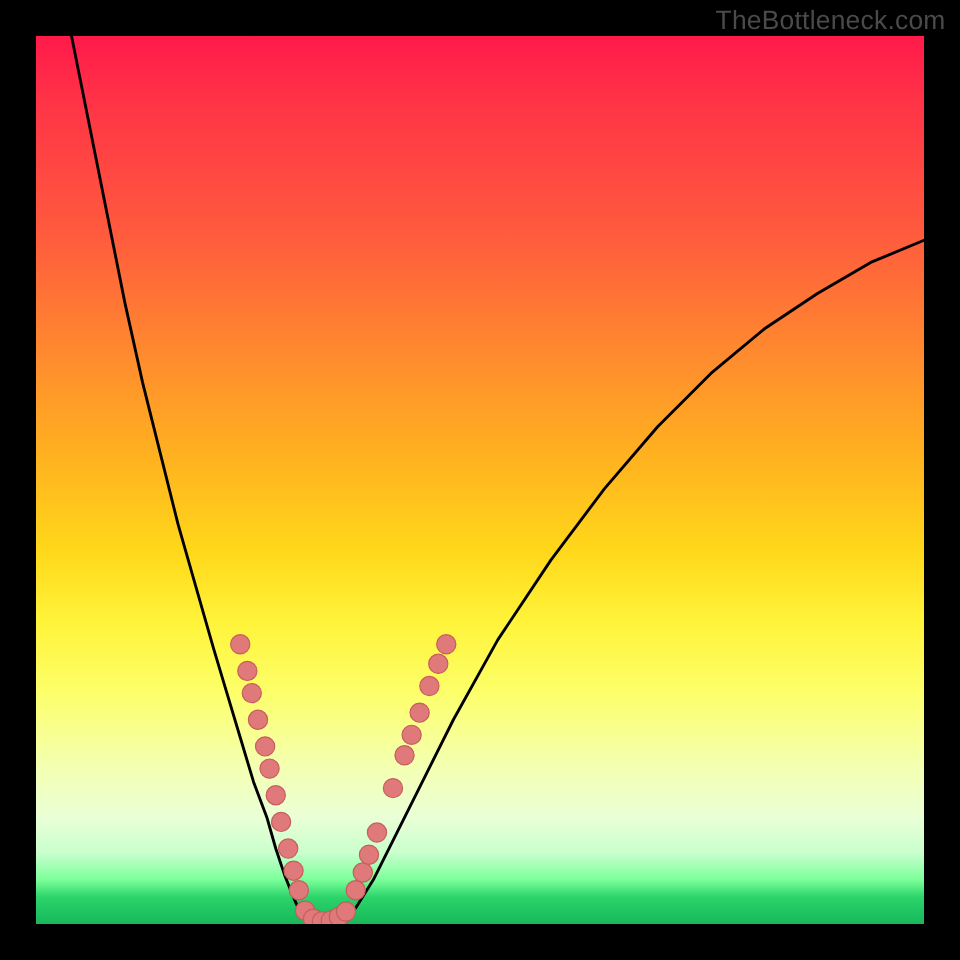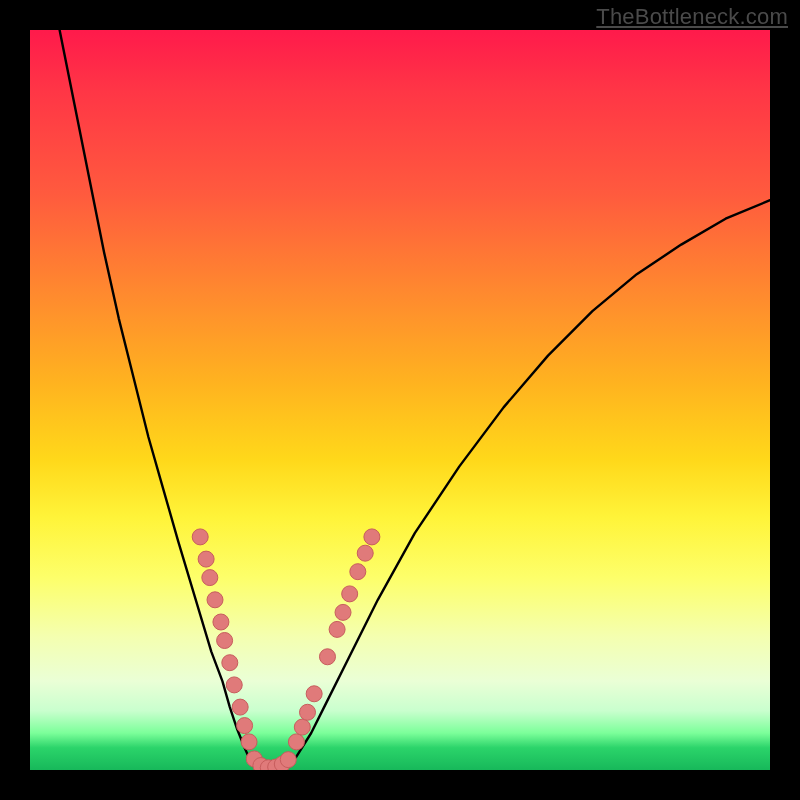--- a/index.html
+++ b/index.html
@@ -52,21 +52,20 @@
   }
   .watermark {
     position: absolute;
     top: 4px;
     right: 12px;
     color: #4a4a4a;
     font-size: 22px;
     font-weight: 500;
     letter-spacing: 0.2px;
     user-select: none;
-    text-decoration: underline;
   }
 </style>
 </head>
 <body>
 
 <div class="frame">
   <div class="plot-area">
     <div class="gradient-bg"></div>
     <svg class="overlay" viewBox="0 0 740 740" preserveAspectRatio="none">
       <path id="curve-path" fill="none" stroke-width="2.4" stroke-linejoin="round" stroke-linecap="round" d="M29.60,0.00 L44.40,74.00 L59.20,148.00 L74.00,222.00 L88.80,288.60 L103.60,347.80 L118.40,407.00 L133.20,458.80 L148.00,510.60 L159.10,547.60 L170.20,584.60 L181.30,621.60 L192.40,651.20 L199.80,677.10 L207.20,699.30 L214.60,717.80 L220.52,731.12 L225.70,738.52 L225.70,738.52 L233.10,740.00 L240.50,740.00 L247.90,740.00 L255.30,738.52 L255.30,738.52 L266.40,726.68 L281.20,703.00 L296.00,673.40 L318.20,629.00 L347.80,569.80 L384.80,503.20 L429.20,436.60 L473.60,377.40 L518.00,325.60 L562.40,281.20 L606.80,244.20 L651.20,214.60 L695.60,188.70 L740.00,170.20" stroke="#000000"></path>

